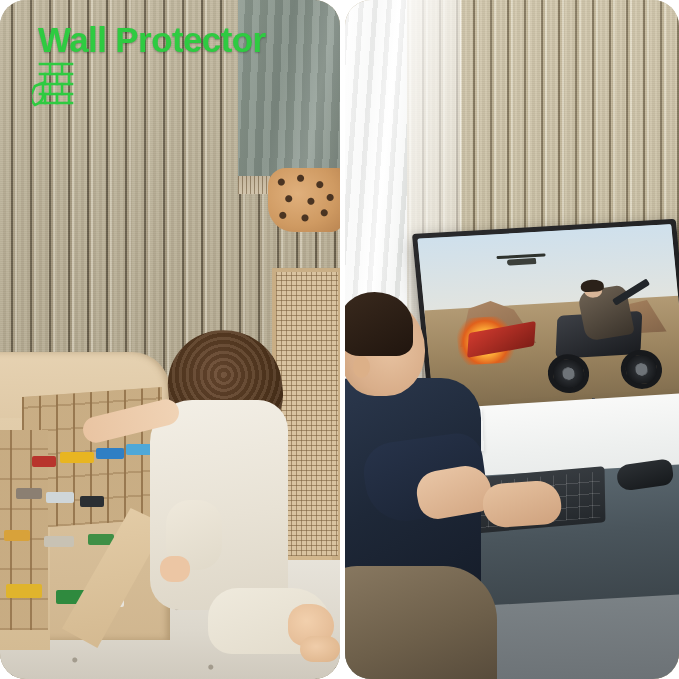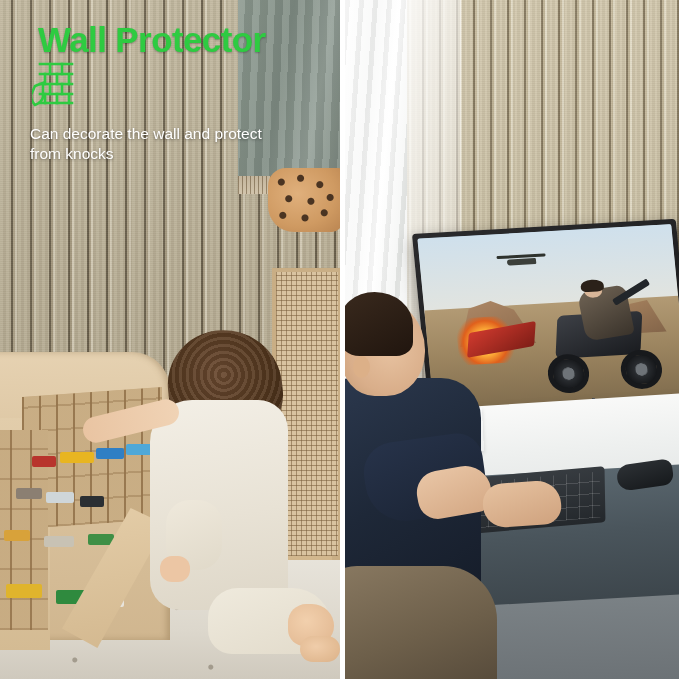--- a/index.html
+++ b/index.html
@@ -6,21 +6,21 @@
   * { margin:0; padding:0; box-sizing:border-box; }
   html,body { background:#ffffff; }
   body {
     width:679px; height:679px;
     font-family:"Liberation Sans", sans-serif;
     overflow:hidden; position:relative;
   }
   .board { position:relative; width:679px; height:679px; background:#ffffff; }
 
   
-  .panel { position:absolute; overflow:hidden; }
+  .panel { position:absolute; overflow:hidden;border-radius:26px; }
   #panel-left  { left:0px;   top:0px; width:340px; height:679px; }
   #panel-right { left:345px; top:0px; width:334px; height:679px; }
 
   
   .slatwall { position:absolute; inset:0; }
   .slat-left {
     background-color:#b5ab92;
     background-image:
       repeating-linear-gradient(90deg,
         rgba(60,48,30,.00) 0px,
@@ -500,21 +500,20 @@
             <path d="M30 24 V34"></path>
           <path d="M13 34 V43"></path>
             <path d="M25 34 V43"></path>
             <path d="M37 34 V43"></path>
 
           <path d="M3 26 L11 23 L11 36 Q11 42 3 45 Q-1 41 -1 35 Z" stroke-width="2.6" fill="none"></path>
         </g>
       </svg>
     </div>
 
-    <p class="subtext" id="subtext-wall">Can decorate the wall and protect from knocks</p>
   </section>
 
   <div class="divider-v"></div>
 
   <section class="panel" id="panel-right">
 
     <div class="slatwall slat-right"></div>
     <div class="grain"></div>
 
     <div class="window-glow"></div>

